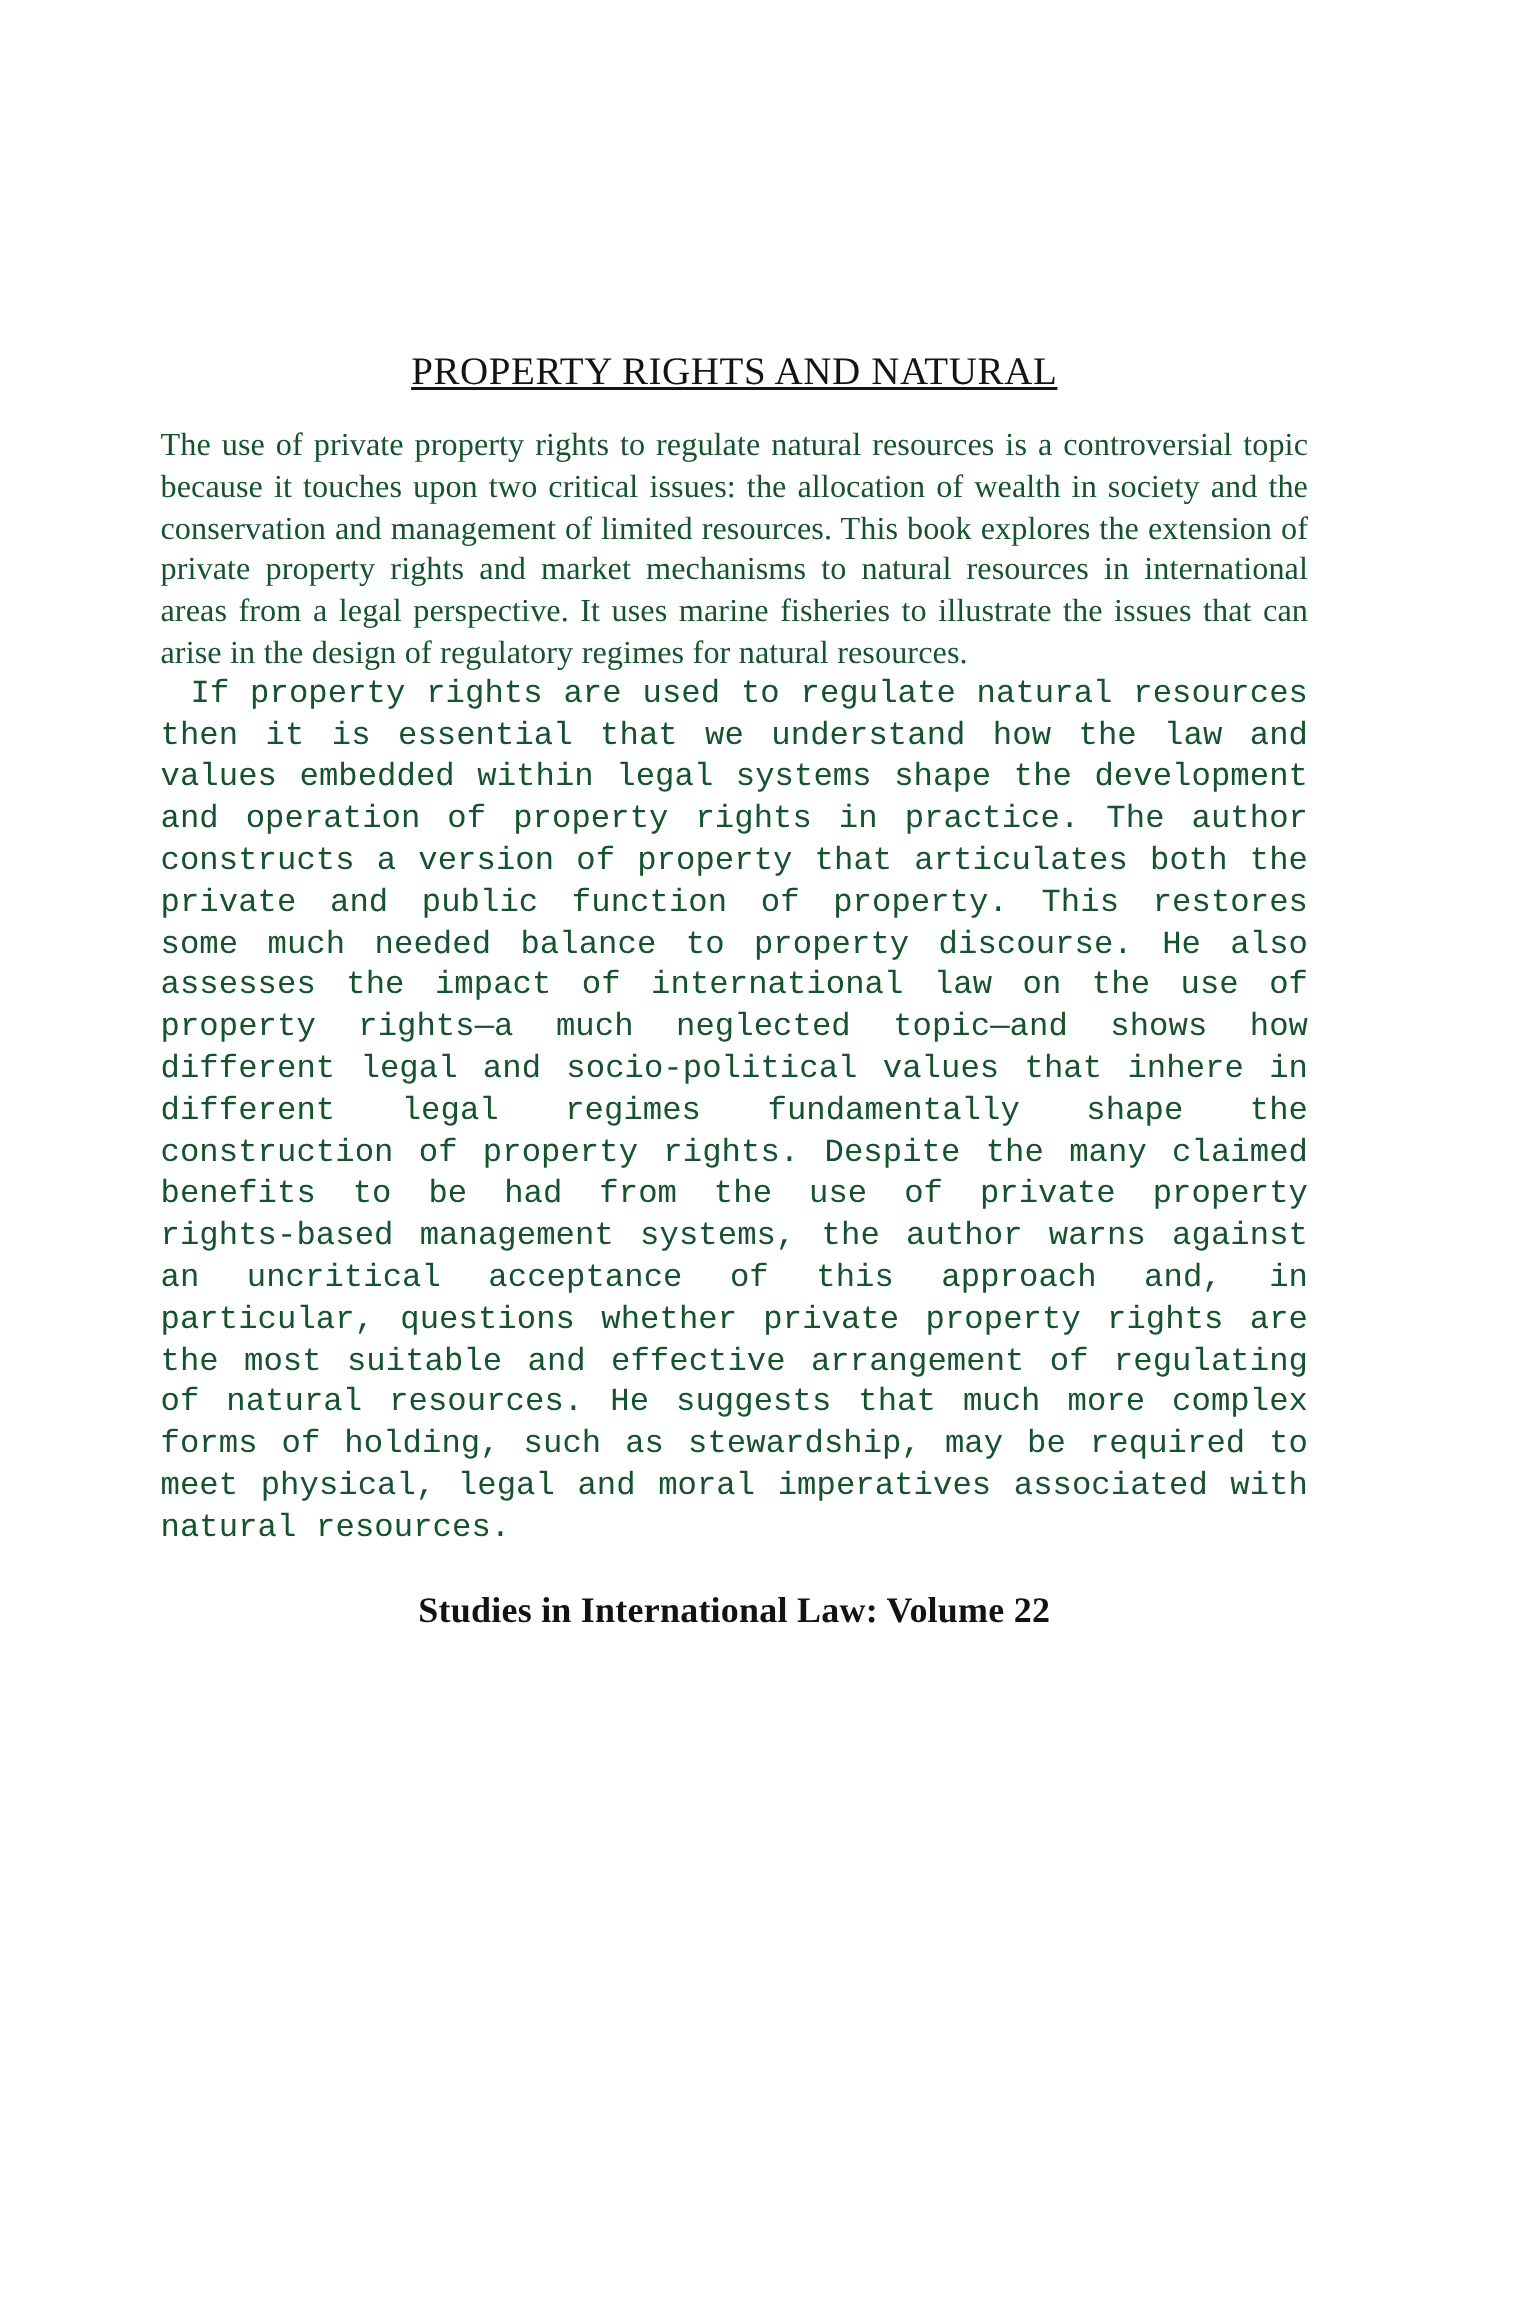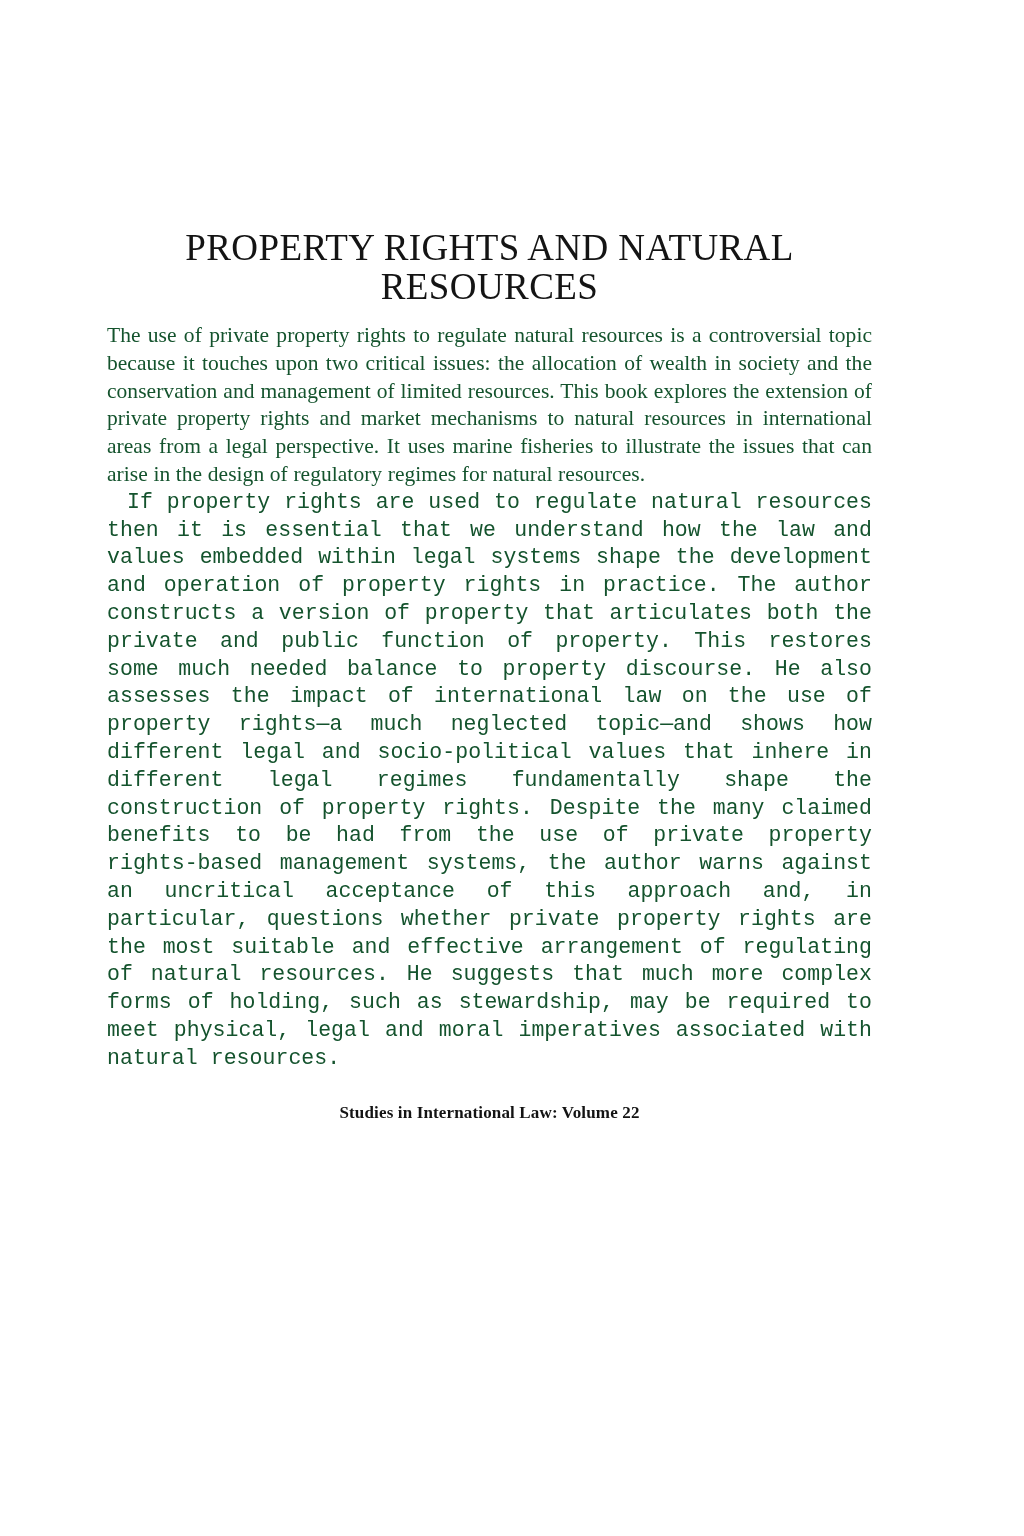--- a/index.html
+++ b/index.html
@@ -31,24 +31,25 @@
     width: 765px;
   }
 
   
   .book-title {
     margin: 0 0 16px 0;
     padding: 0;
     text-align: center;
     font-family: "Liberation Serif", "DejaVu Serif", serif;
     font-weight: 400;
-    font-size: 37px;
+    font-size: 26px;
     line-height: 39px;
     letter-spacing: 0.4px;
     color: #141414;
+    text-decoration: underline;
   }
   .book-title .title-line {
     display: block;
   }
 
   
   .blurb-para {
     margin: 0;
     padding: 0;
     text-align: justify;
@@ -63,39 +64,38 @@
     text-indent: 20px;
     font-family: Liberation Mono, monospace;
   }
 
   
   .series-line {
     margin: 0;
     padding: 0;
     text-align: center;
     font-weight: 700;
-    font-size: 17px;
+    font-size: 24px;
     line-height: 28px;
     letter-spacing: 0.15px;
     color: #131313;
   }
   #series-wrap {
     margin-top: 26px;
   }
 </style>
 </head>
 <body>
 
 <div id="page">
 
   <div id="content">
 
     <h1 class="book-title">
       <span class="title-line">PROPERTY RIGHTS AND NATURAL</span>
-      <span class="title-line">RESOURCES</span>
     </h1>
 
     <p class="blurb-para">The use of private property rights to regulate natural resources is a controversial topic because it touches upon two critical issues: the allocation of wealth in society and the conservation and management of limited resources. This book explores the extension of private property rights and market mechanisms to natural resources in international areas from a legal perspective. It uses marine fisheries to illustrate the issues that can arise in the design of regulatory regimes for natural resources.</p>
 
     <p class="blurb-para indented">If property rights are used to regulate natural resources then it is essential that we understand how the law and values embedded within legal systems shape the development and operation of property rights in practice. The author constructs a version of property that articulates both the private and public function of property. This restores some much needed balance to property discourse. He also assesses the impact of international law on the use of property rights—a much neglected topic—and shows how different legal and socio-political values that inhere in different legal regimes fundamentally shape the construction of property rights. Despite the many claimed benefits to be had from the use of private property rights-based management systems, the author warns against an uncritical acceptance of this approach and, in particular, questions whether private property rights are the most suitable and effective arrangement of regulating of natural resources. He suggests that much more complex forms of holding, such as stewardship, may be required to meet physical, legal and moral imperatives associated with natural resources.</p>
 
     <div id="series-wrap">
       <p class="series-line">Studies in International Law: Volume 22</p>
     </div>
 

